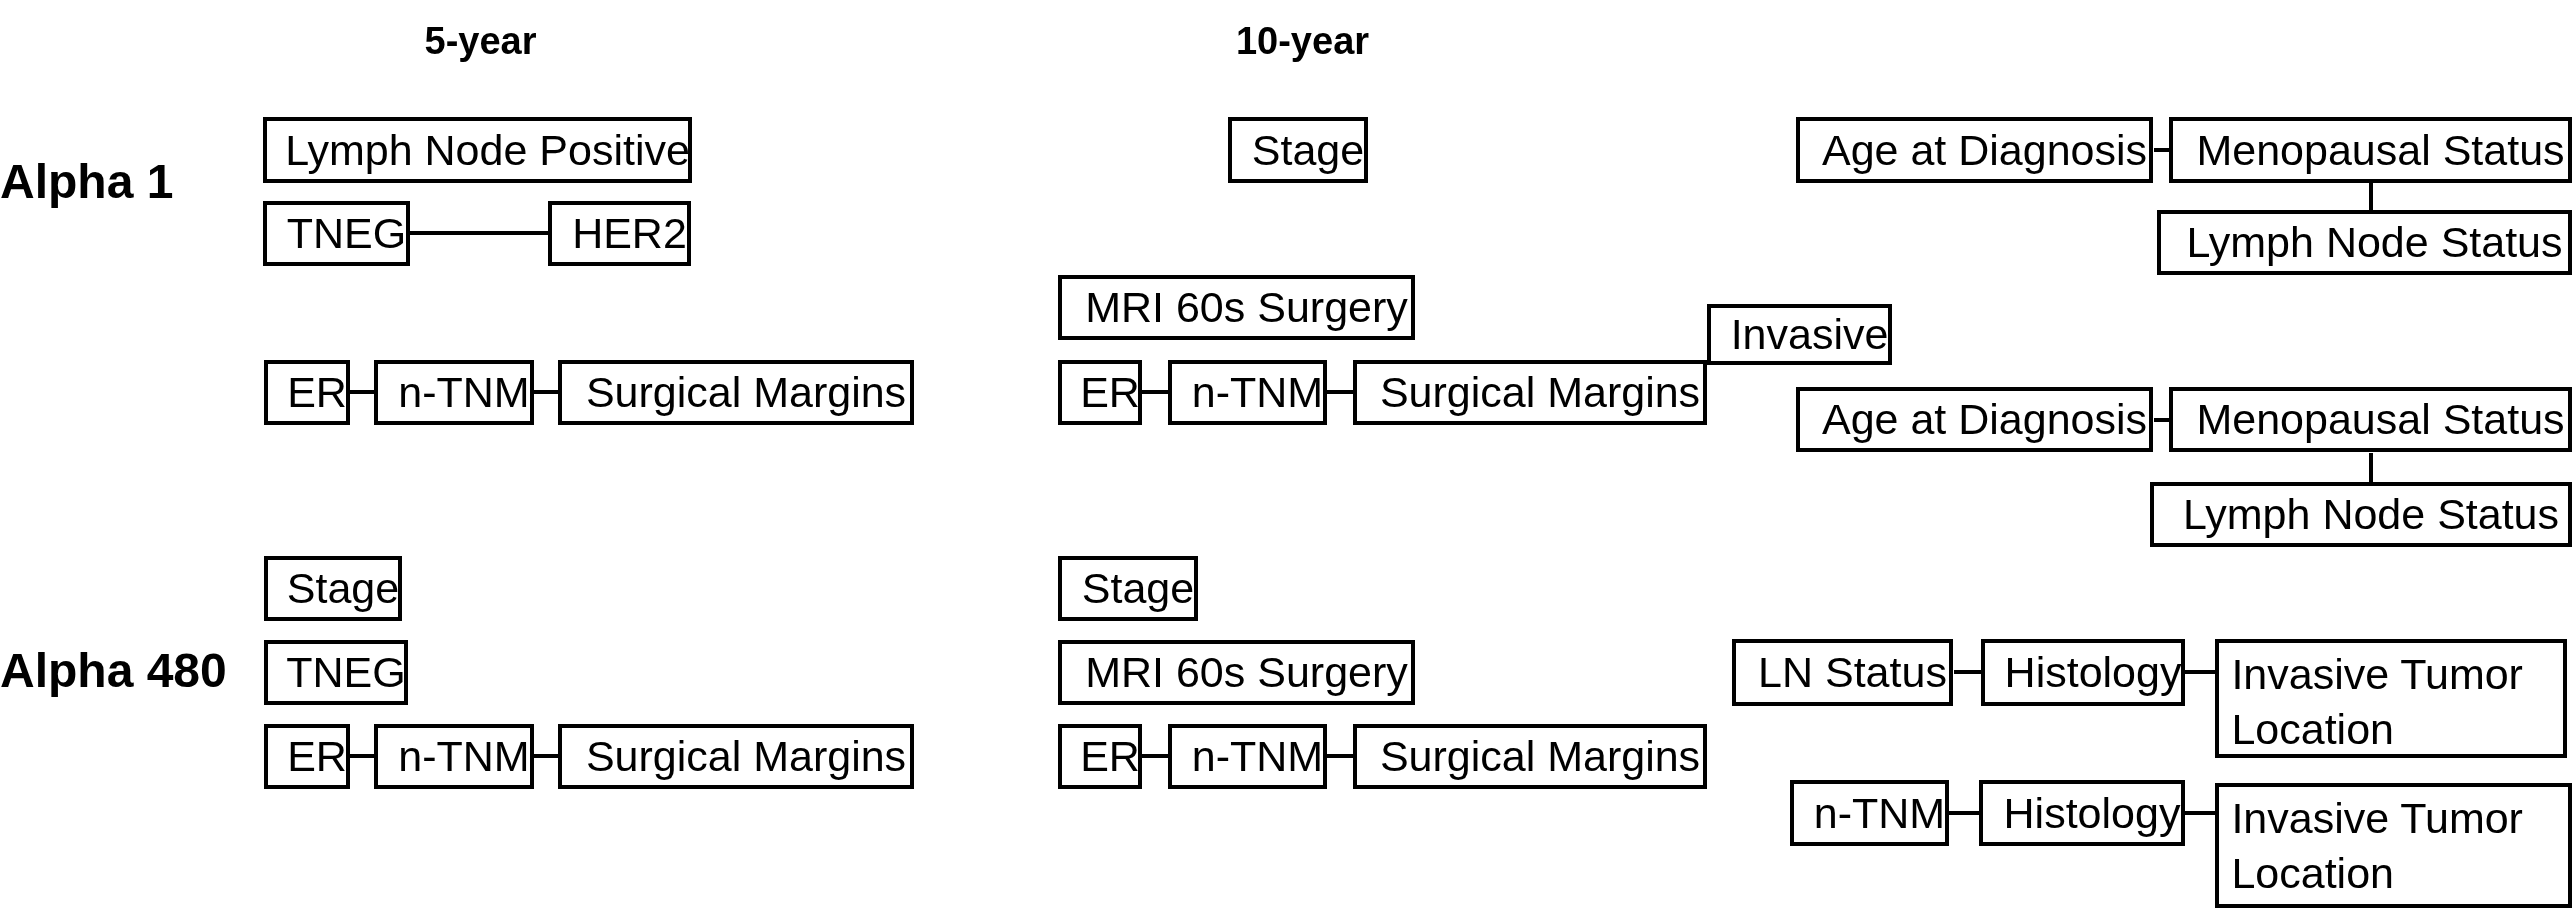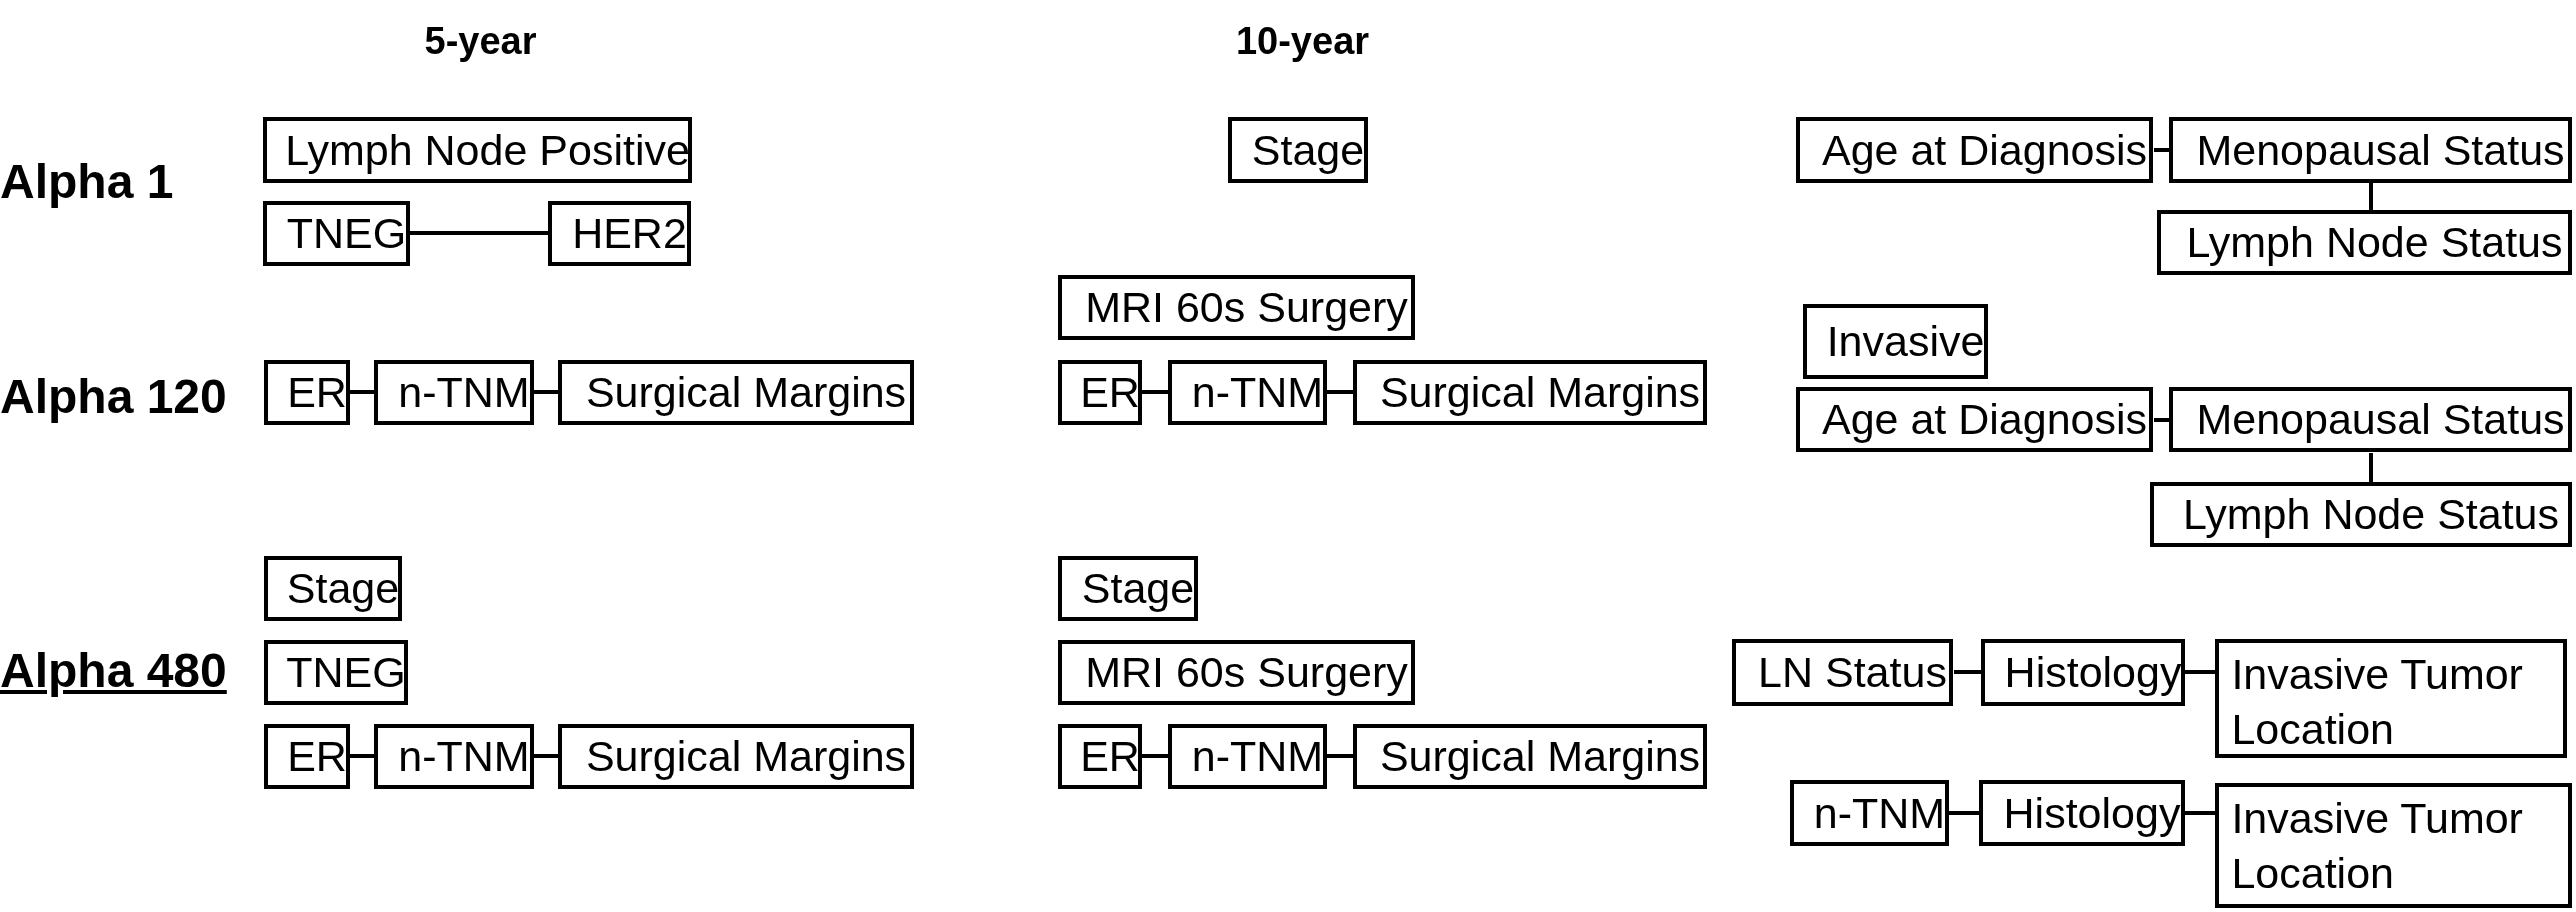--- a/index.html
+++ b/index.html
@@ -30,21 +30,21 @@
     position: absolute;
     left: 0;
     width: 234px;
     font-size: 48px;
     font-weight: bold;
     line-height: 49px;
     white-space: nowrap;
   }
   #l-r1 { top: 157px; }
   #l-r2 { top: 372px; }
-  #l-r3 { top: 646px; text-decoration: underline; }
+  #l-r3 { top: 646px; }
   .box {
     position: absolute;
     box-sizing: border-box;
     border: 4.1px solid #000000;
     background: #ffffff;
     display: flex;
     align-items: center;
     justify-content: center;
     font-size: 43px;
     line-height: 1;
@@ -71,21 +71,21 @@
   #b-r1c3-2 { left: 2169px; top: 117px; width: 403px; height: 66px; }
   #b-r1c3-3 { left: 2157px; top: 210px; width: 415px; height: 65px; }
   
   #b-r2c1-1 { left: 264px;  top: 360px; width: 86px; height: 65px; }
   #b-r2c1-2 { left: 374px;  top: 360px; width: 160px; height: 65px; }
   #b-r2c1-3 { left: 558px;  top: 360px; width: 356px; height: 65px; }
   #b-r2c2-1 { left: 1058px; top: 275px; width: 357px; height: 65px; }
   #b-r2c2-2 { left: 1058px; top: 360px; width: 84px; height: 65px; }
   #b-r2c2-3 { left: 1168px; top: 360px; width: 159px; height: 65px; }
   #b-r2c2-4 { left: 1353px; top: 360px; width: 354px; height: 65px; }
-  #b-r2c3-1 { left: 1803px; top: 304px; width: 185px; height: 75px; }
+  #b-r2c3-1 { left: 1707px; top: 304px; width: 185px; height: 61px; }
   #b-r2c3-2 { left: 1796px; top: 387px; width: 357px; height: 65px; }
   #b-r2c3-3 { left: 2169px; top: 387px; width: 403px; height: 65px; }
   #b-r2c3-4 { left: 2150px; top: 482px; width: 422px; height: 65px; }
   
   #b-r3c1-1 { left: 264px;  top: 556px;  width: 138px; height: 65px; }
   #b-r3c1-2 { left: 264px;  top: 640px;  width: 144px; height: 65px; }
   #b-r3c1-3 { left: 264px;  top: 724px; width: 86px; height: 65px; }
   #b-r3c1-4 { left: 374px;  top: 724px; width: 160px; height: 65px; }
   #b-r3c1-5 { left: 558px;  top: 724px; width: 356px; height: 65px; }
   #b-r3c2-1 { left: 1058px; top: 556px;  width: 140px; height: 65px; }
@@ -121,21 +121,20 @@
 </style>
 </head>
 <body>
 
 <div class="canvas">
 
   <div class="col-header" id="h-c1">5-year</div>
   <div class="col-header" id="h-c2">10-year</div>
 
   <div class="row-label" id="l-r1">Alpha 1</div>
-  <div class="row-label" id="l-r2">Alpha 120</div>
   <div class="row-label" id="l-r3">Alpha 480</div>
 
   <div class="box" id="b-r1c1-1">Lymph Node Positive</div>
   <div class="box" id="b-r1c1-2">TNEG</div>
   <div class="box" id="b-r1c1-3">HER2</div>
   <div class="box" id="b-r1c2-1">Stage</div>
   <div class="box" id="b-r1c3-1">Age at Diagnosis</div>
   <div class="box" id="b-r1c3-2">Menopausal Status</div>
   <div class="box" id="b-r1c3-3">Lymph Node Status</div>
 

